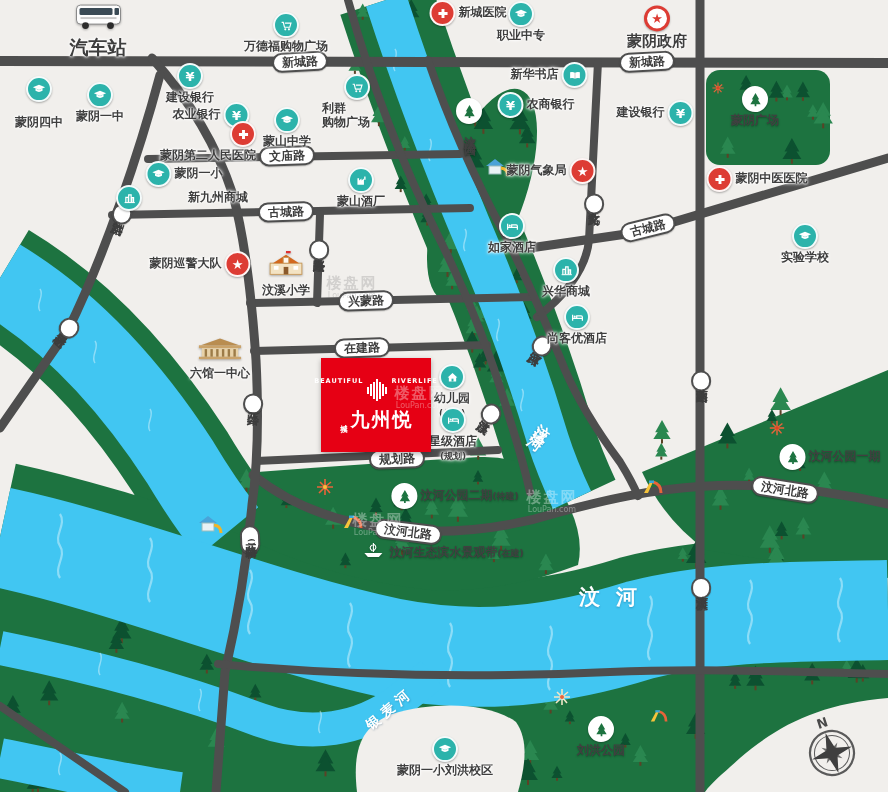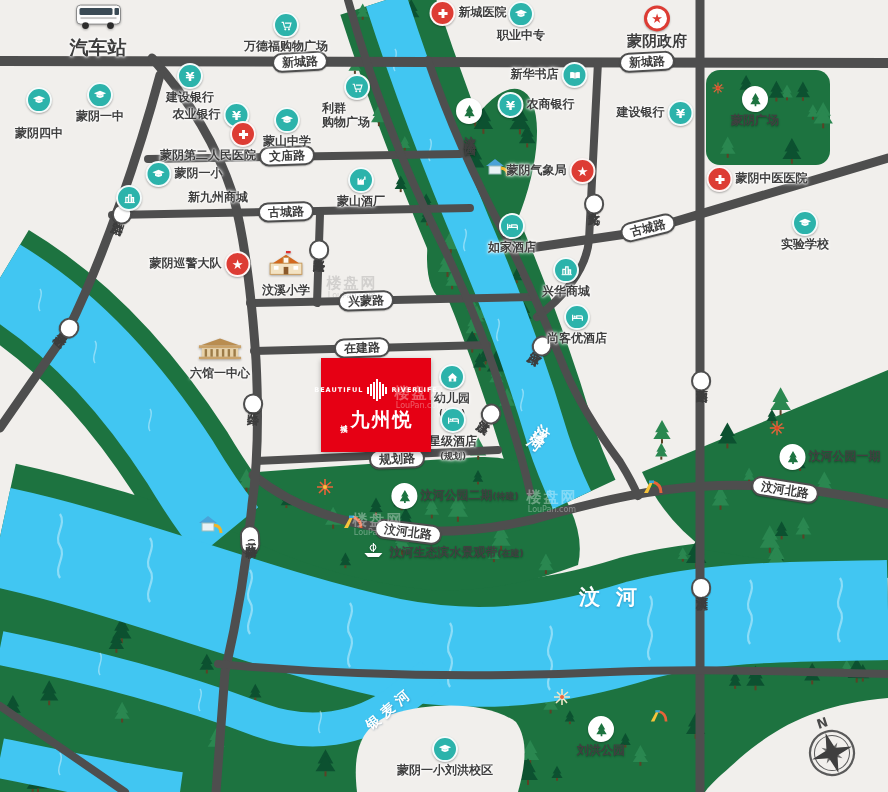--- a/index.html
+++ b/index.html
@@ -43,21 +43,21 @@
   
   .wm{position:absolute;transform:translate(-50%,-50%);text-align:center;z-index:40;line-height:1.1;}
   .wm .t1{font-weight:bold;font-size:15px;letter-spacing:2px;}
   .wm .t2{font-size:8px;}
   .wm.light{color:rgba(255,255,255,.35);}
   .wm.dark{color:rgba(130,130,130,.28);}
   
   .project{position:absolute;left:321px;top:358px;width:110px;height:94px;background:#e60014;
            z-index:35;display:flex;flex-direction:column;align-items:center;justify-content:center;
            color:#fff;box-shadow:0 2px 5px rgba(0,0,0,.3);}
-  .brand-row{display:flex;align-items:center;gap:4px;}
+  .brand-row{display:flex;gap:4px;}
   .brand-row .bt{font-size:6.5px;font-weight:bold;letter-spacing:1px;}
   .logo-bars{display:flex;align-items:center;gap:1px;height:26px;}
   .logo-bars i{display:block;width:2px;background:#fff;}
   .pname{display:flex;align-items:center;margin-top:4px;gap:2px;}
   .pprefix{writing-mode:vertical-rl;font-size:7px;font-weight:bold;letter-spacing:1px;}
   .pmain{font-size:19px;font-weight:bold;letter-spacing:2px;}
 </style>
 </head>
 <body>
 
@@ -836,21 +836,21 @@
         <span class="lbl">农业银行</span>
       </div>
       <div class="poi tl" style="left: 160px; top: 121px;">
         <span class="icon-c k-red">
           <svg width="13" height="13" viewBox="0 0 16 16">
             <path d="M6.2 2.4h3.6v3.8h3.8v3.6H9.8v3.8H6.2V9.8H2.4V6.2h3.8Z" fill="#fff"></path>
           </svg>
         </span>
         <span class="lbl">蒙阴第二人民医院</span>
       </div>
-      <div class="poi top" style="left: 39px; top: 114px; gap: 14px;">
+      <div class="poi top" style="left: 39px; top: 103px; gap: 14px;">
         <span class="icon-c k-teal">
           <svg width="14" height="14" viewBox="0 0 16 16">
             <path d="M8 3 15 6 8 9 1 6Z" fill="#fff"></path>
             <path d="M4 7.4V10q4 2.6 8 0V7.4L8 9.2Z" fill="#fff"></path>
           </svg>
         </span>
         <span class="lbl">蒙阴四中</span>
       </div>
       <div class="poi top" style="left: 100px; top: 103px;">
         <span class="icon-c k-teal">
@@ -911,21 +911,21 @@
         <span class="lbl">蒙阴广场</span>
       </div>
       <div class="poi " style="left: 757px; top: 179px;">
         <span class="icon-c k-red">
           <svg width="13" height="13" viewBox="0 0 16 16">
             <path d="M6.2 2.4h3.6v3.8h3.8v3.6H9.8v3.8H6.2V9.8H2.4V6.2h3.8Z" fill="#fff"></path>
           </svg>
         </span>
         <span class="lbl">蒙阴中医医院</span>
       </div>
-      <div class="poi top" style="left: 805px; top: 231px; justify-content: space-between;">
+      <div class="poi top" style="left: 805px; top: 244px; justify-content: space-between;">
         <span class="icon-c k-teal">
           <svg width="14" height="14" viewBox="0 0 16 16">
             <path d="M8 3 15 6 8 9 1 6Z" fill="#fff"></path>
             <path d="M4 7.4V10q4 2.6 8 0V7.4L8 9.2Z" fill="#fff"></path>
           </svg>
         </span>
         <span class="lbl">实验学校</span>
       </div>
       <div class="poi " style="left: 184px; top: 174px;">
         <span class="icon-c k-teal">

